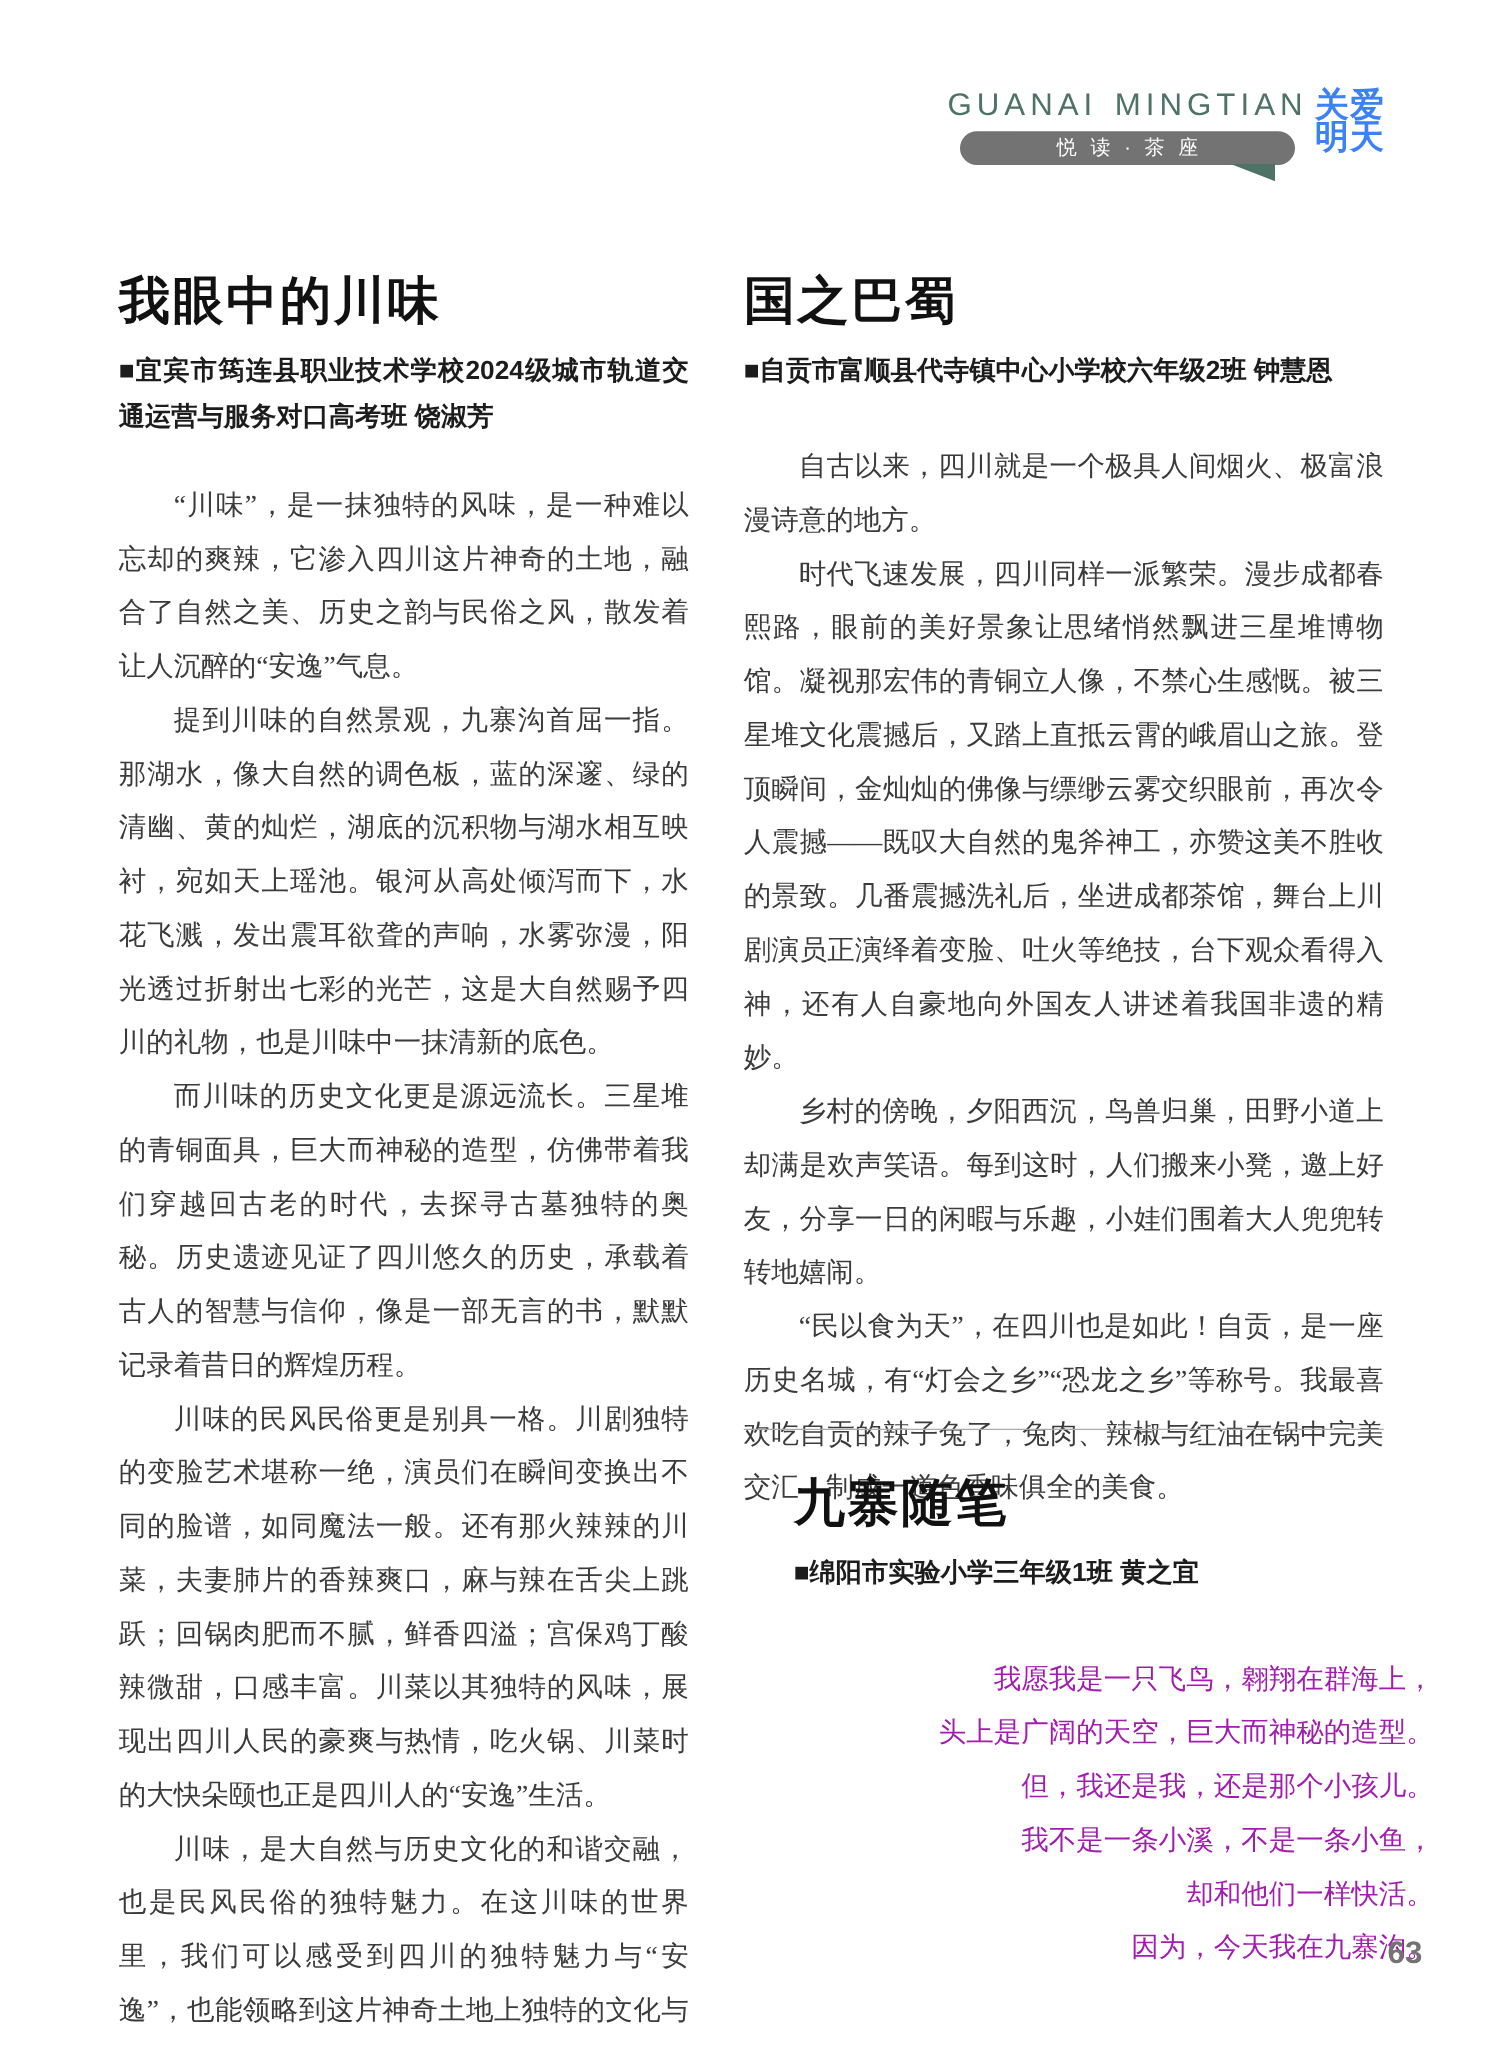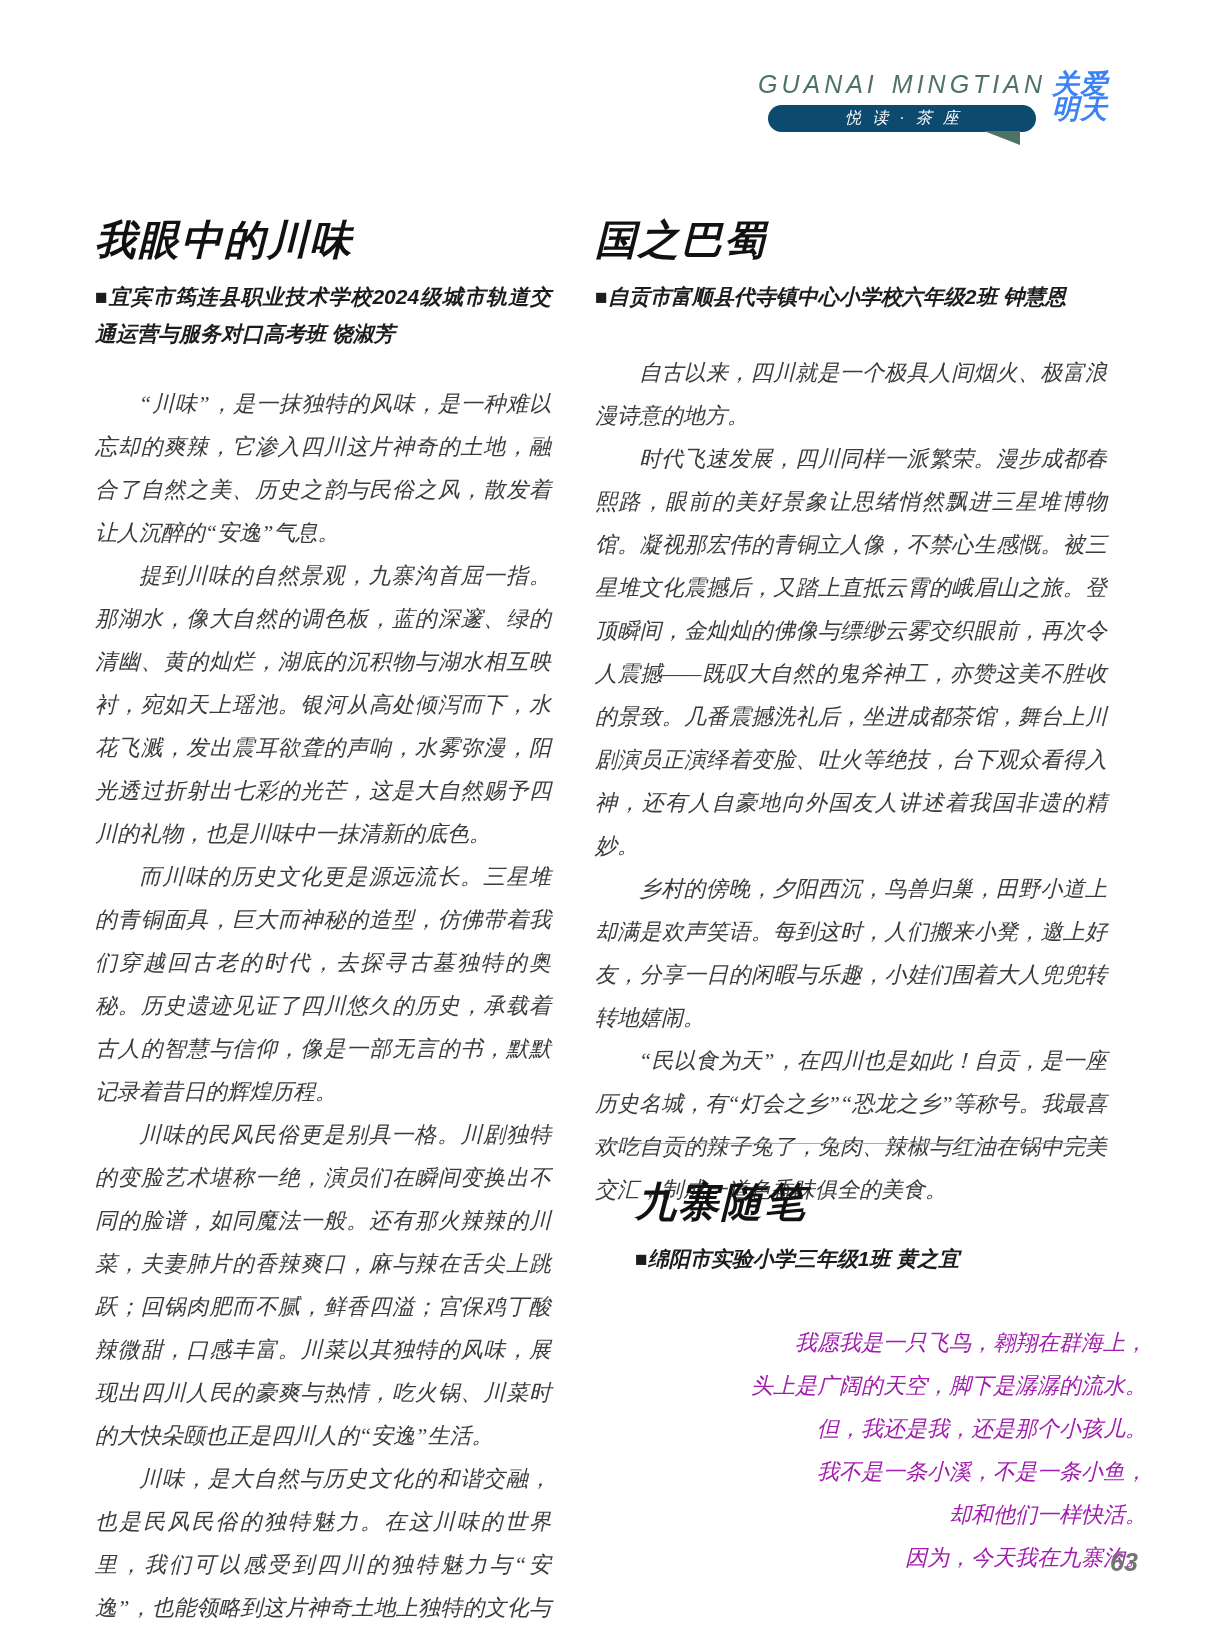--- a/index.html
+++ b/index.html
@@ -1,15 +1,15 @@
 <!DOCTYPE html>
 <html><head>
 <meta charset="utf-8">
 <style>
-  * { margin:0; padding:0; box-sizing:border-box;font-style:italic; }
+  * { margin:0; padding:0; box-sizing:border-box; }
   html,body { background:#ffffff; }
   body {
     position:relative;
     width:1207px; height:1638px;
     overflow:hidden;
     font-family:"Liberation Serif","DejaVu Serif",serif;
     color:#3b3b3b;
   }
 
   
@@ -25,21 +25,21 @@
     white-space:nowrap;
   }
   .brand-sep {
     display:inline-block; width:5px; height:17px;
     background:#4e7366; margin:0 9px 2px 5px;
   }
   .brand-pill {
     position:relative;
     margin-top:6px;
     height:27px; width:268px;
-    background:#0c4a6e;
+    background:#737373;
     border-radius:14px;
     display:flex; align-items:center; justify-content:center;
     color:#ffffff;
     font-family:"Liberation Sans","DejaVu Sans",sans-serif;
     font-size:16px; letter-spacing:11px;
     padding-left:11px;
   }
   .bubble-tail {
     position:absolute; right:16px; bottom:-13px;
     width:36px; height:14px; background:#4e7366;
@@ -141,21 +141,21 @@
   </div>
 </div>
 
 <div class="divider"></div>
 
 <div class="article-three">
   <div class="article-title">九寨随笔</div>
   <div class="article-author">■绵阳市实验小学三年级1班 黄之宜</div>
   <div class="poem">
     <p>我愿我是一只飞鸟，翱翔在群海上，</p>
-    <p>头上是广阔的天空，脚下是潺潺的流水。</p>
+    <p>头上是广阔的天空，巨大而神秘的造型。</p>
     <p>但，我还是我，还是那个小孩儿。</p>
     <p>我不是一条小溪，不是一条小鱼，</p>
     <p>却和他们一样快活。</p>
     <p>因为，今天我在九寨沟。</p>
   </div>
 </div>
 
 <div class="page-number">63</div>
 
 </body></html>

